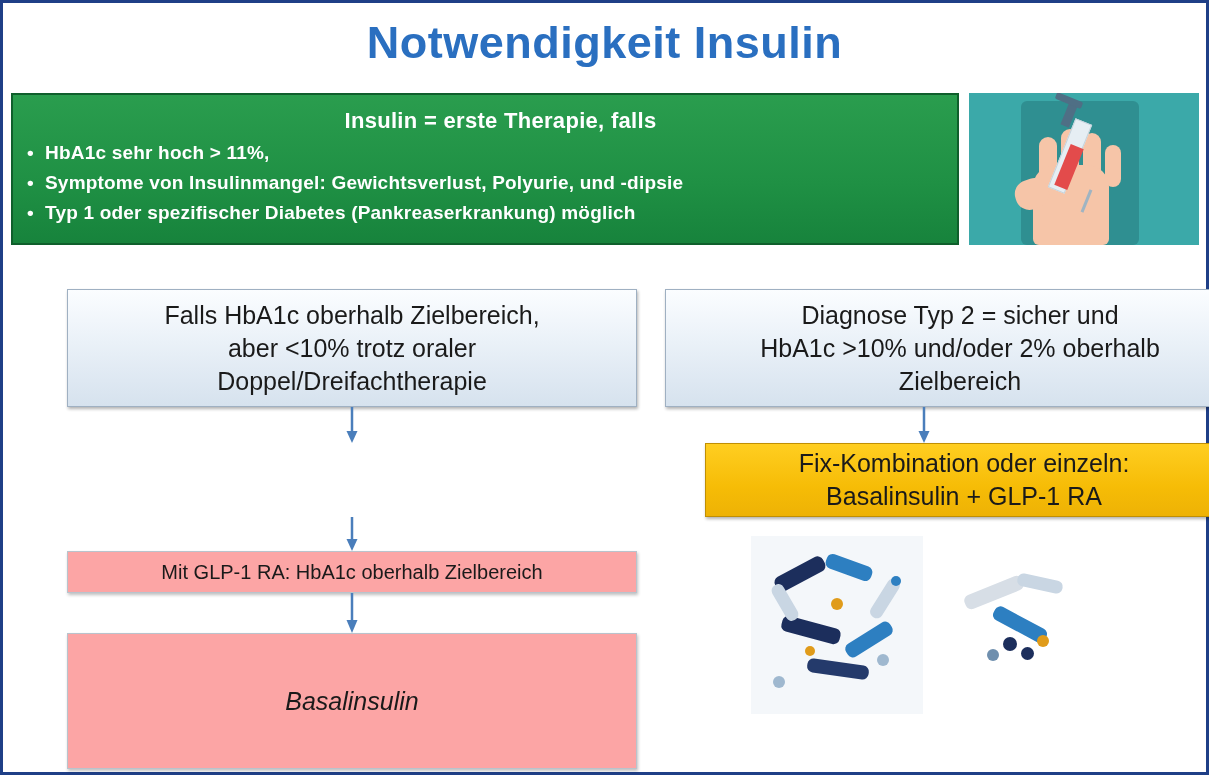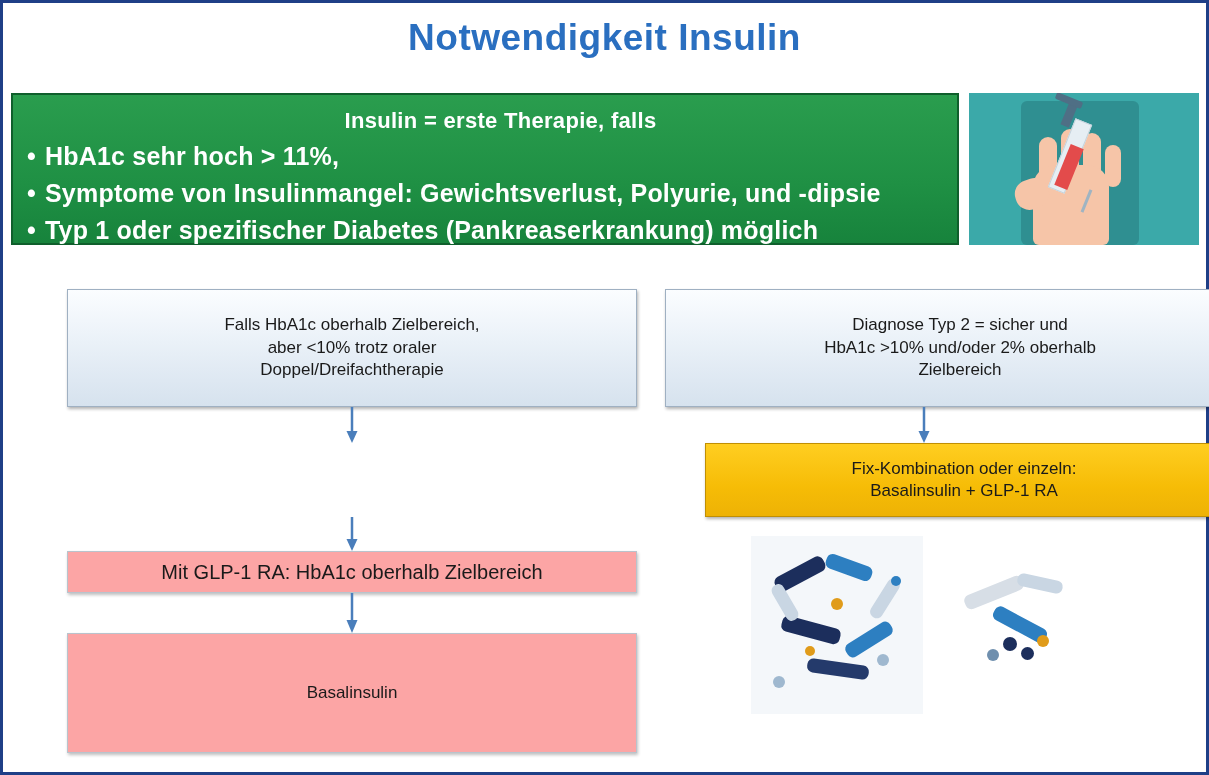--- a/index.html
+++ b/index.html
@@ -22,21 +22,21 @@
     border: 3px solid #1f3f87;
   }
 
   
   #title {
     position: absolute;
     left: 0;
     top: 14px;
     width: 1203px;
     text-align: center;
-    font-size: 37px;
+    font-size: 45px;
     font-weight: bold;
     color: #2a6fc0;
     letter-spacing: 0.5px;
   }
 
   
   #green-box {
     position: absolute;
     left: 8px;
     top: 90px;
@@ -49,21 +49,21 @@
     font-weight: bold;
   }
   #green-head {
     text-align: center;
     font-size: 22px;
     margin-top: 13px;
     letter-spacing: 0.3px;
     padding-left: 31px;
   }
   .green-bullet {
-    font-size: 25px;
+    font-size: 19px;
     margin: 8px 6px 0 14px;
     white-space: nowrap;
     letter-spacing: 0.2px;
   }
   .bdot {
     display: inline-block;
     width: 18px;
   }
 
   
@@ -158,21 +158,21 @@
   }
 
   
   .box {
     position: absolute;
     box-sizing: border-box;
     display: flex;
     align-items: center;
     justify-content: center;
     text-align: center;
-    font-size: 17px;
+    font-size: 25px;
     color: #1a1a1a;
     line-height: 1.32;
     padding: 4px 8px;
   }
   .box .inner { width: 100%; }
 
   .box-blue {
     background: linear-gradient(to bottom, #fbfdff 0%, #eaf1f8 45%, #d6e2ee 100%);
     border: 1px solid #9fb0c2;
     box-shadow: 1px 2px 3px rgba(0,0,0,0.30);
@@ -190,21 +190,21 @@
   .box-orange {
     background: linear-gradient(to bottom, #ffce21 0%, #f6bc06 60%, #eeb205 100%);
     border: 1px solid #c08f04;
     box-shadow: 1px 2px 3px rgba(0,0,0,0.30);
     margin-left: 40px;
   }
 
   #b-left-1 { left: 64px;  top: 286px; width: 570px; height: 118px; }
   #b-left-2 { left: 64px;  top: 440px; width: 570px; height: 74px;  }
   #b-left-3 { left: 64px;  top: 548px; width: 570px; height: 42px;  font-size: 20px; }
-  #b-left-4 { left: 64px;  top: 630px; width: 570px; height: 120px; }
+  #b-left-4 { left: 64px;  top: 630px; width: 570px; height: 136px; font-style: italic; }
 
   #b-right-1 { left: 662px; top: 286px; width: 590px; height: 118px; }
   #b-right-2 { left: 662px; top: 440px; width: 518px; height: 74px;  color: #1a1a1a; }
 
   
   .arrow {
     position: absolute;
     width: 14px;
   }
 

